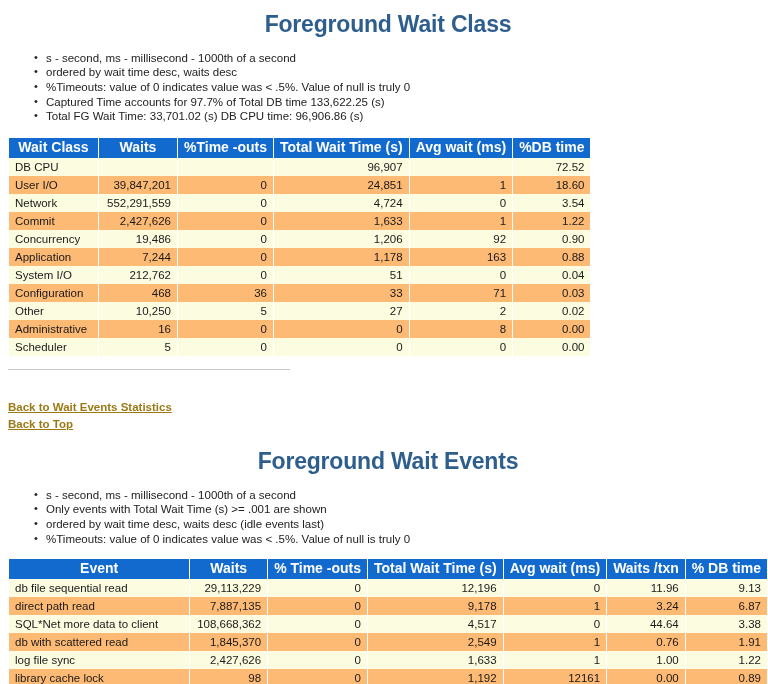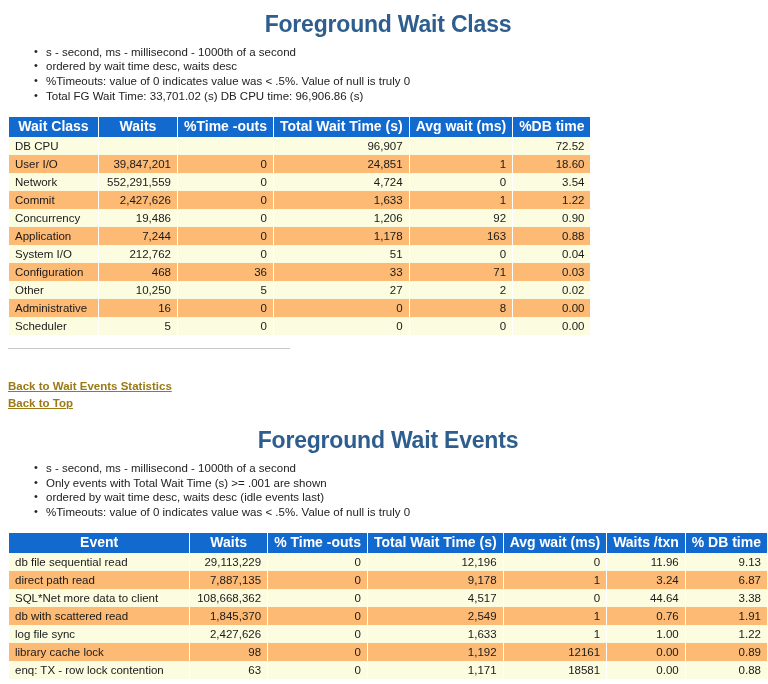--- a/index.html
+++ b/index.html
@@ -27,21 +27,21 @@
     font-weight: bold;
     color: #2e5e8e;
     margin: 0;
     padding: 10px 0 0 8px;
     letter-spacing: -0.2px;
     line-height: 1.3;
     text-align: center;
   }
 
   ul.notes {
-    margin: 5px 0 0 0;
+    margin: 11px 0 0 0;
     padding: 0 0 0 46px;
     list-style: none;
   }
   ul.notes li {
     font-size: 11.5px;
     line-height: 14.6px;
     color: #222222;
     position: relative;
     padding-left: 0;
     white-space: nowrap;
@@ -120,20 +120,21 @@
 <body>
 
 <div class="page">
 
   <h1 class="section-title">Foreground Wait Class</h1>
 
   <ul class="notes">
     <li>s - second, ms - millisecond - 1000th of a second</li>
     <li>ordered by wait time desc, waits desc</li>
     <li>%Timeouts: value of 0 indicates value was &lt; .5%. Value of null is truly 0</li>
+    <li>Captured Time accounts for 97.7% of Total DB time 133,622.25 (s)</li>
     <li>Total FG Wait Time: 33,701.02 (s) DB CPU time: 96,906.86 (s)</li>
   </ul>
 
   <div class="spacer-a"></div>
 
   <table class="awr">
     <colgroup>
       <col style="width:89px">
       <col style="width:78px">
       <col style="width:82px">

